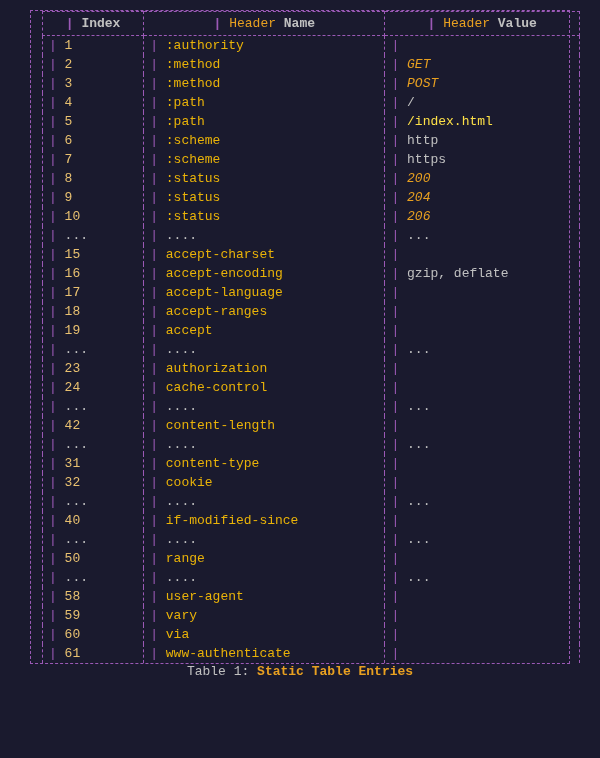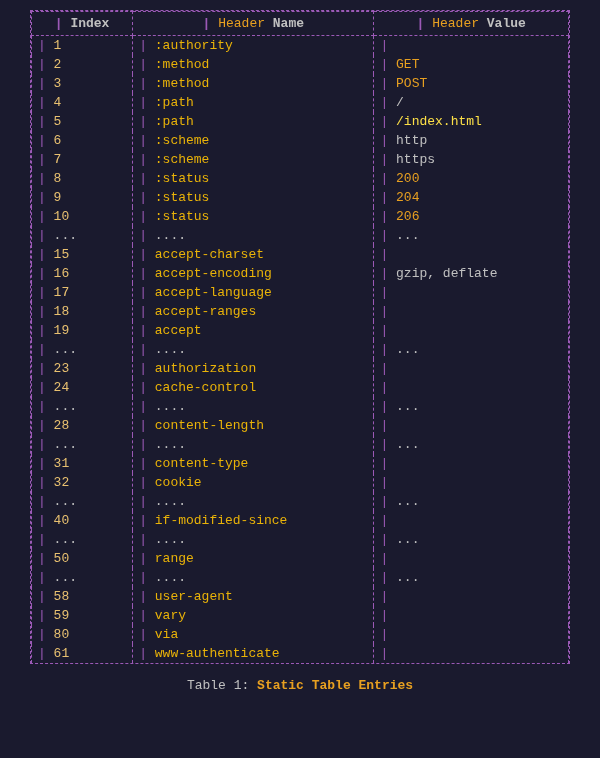--- a/index.html
+++ b/index.html
@@ -16,20 +16,21 @@
       padding: 10px 0 20px 0;
     }
     .table-container {
       width: 540px;
       border: 1px dashed #9b59b6;
       border-collapse: collapse;
     }
     table {
       width: 100%;
       border-collapse: collapse;
+      margin-left: 11px;
     }
     td, th {
       padding: 2px 6px;
       border-left: 1px dashed #9b59b6;
       border-right: 1px dashed #9b59b6;
       white-space: nowrap;
     }
     tr {
       border-bottom: none;
     }
@@ -49,29 +50,29 @@
     }
     .col-name {
       width: 220px;
       color: #eab308;
     }
     .ellipsis {
       color: #c0c0c0;
     }
     .val-orange {
       color: #e8a020;
+      font-style: italic;
     }
     .val-link {
       color: #fde047;
     }
     .pipe {
       color: #9b59b6;
     }
     .caption-area {
-      margin-top: 14px;
       font-size: 13px;
       color: #c0c0c0;
       text-align: center;
     }
     .caption-area .static-label {
       color: #e8a020;
       font-weight: bold;
     }
   </style>
 </head>
@@ -187,21 +188,21 @@
           <td><span class="pipe">| </span><span class="col-index">24</span></td>
           <td><span class="pipe">| </span><span class="col-name">cache-control</span></td>
           <td><span class="pipe">|</span></td>
         </tr>
         <tr>
           <td><span class="pipe">| </span><span class="ellipsis">...</span></td>
           <td><span class="pipe">| </span><span class="ellipsis">....</span></td>
           <td><span class="pipe">| </span><span class="ellipsis">...</span></td>
         </tr>
         <tr>
-          <td><span class="pipe">| </span><span class="col-index">28</span></td>
+          <td><span class="pipe">| </span><span class="col-index">42</span></td>
           <td><span class="pipe">| </span><span class="col-name">content-length</span></td>
           <td><span class="pipe">|</span></td>
         </tr>
         <tr>
           <td><span class="pipe">| </span><span class="ellipsis">...</span></td>
           <td><span class="pipe">| </span><span class="ellipsis">....</span></td>
           <td><span class="pipe">| </span><span class="ellipsis">...</span></td>
         </tr>
         <tr>
           <td><span class="pipe">| </span><span class="col-index">31</span></td>
@@ -242,21 +243,21 @@
           <td><span class="pipe">| </span><span class="col-index">58</span></td>
           <td><span class="pipe">| </span><span class="col-name">user-agent</span></td>
           <td><span class="pipe">|</span></td>
         </tr>
         <tr>
           <td><span class="pipe">| </span><span class="col-index">59</span></td>
           <td><span class="pipe">| </span><span class="col-name">vary</span></td>
           <td><span class="pipe">|</span></td>
         </tr>
         <tr>
-          <td><span class="pipe">| </span><span class="col-index">80</span></td>
+          <td><span class="pipe">| </span><span class="col-index">60</span></td>
           <td><span class="pipe">| </span><span class="col-name">via</span></td>
           <td><span class="pipe">|</span></td>
         </tr>
         <tr>
           <td><span class="pipe">| </span><span class="col-index">61</span></td>
           <td><span class="pipe">| </span><span class="col-name">www-authenticate</span></td>
           <td><span class="pipe">|</span></td>
         </tr>
       </tbody>
   </table>

